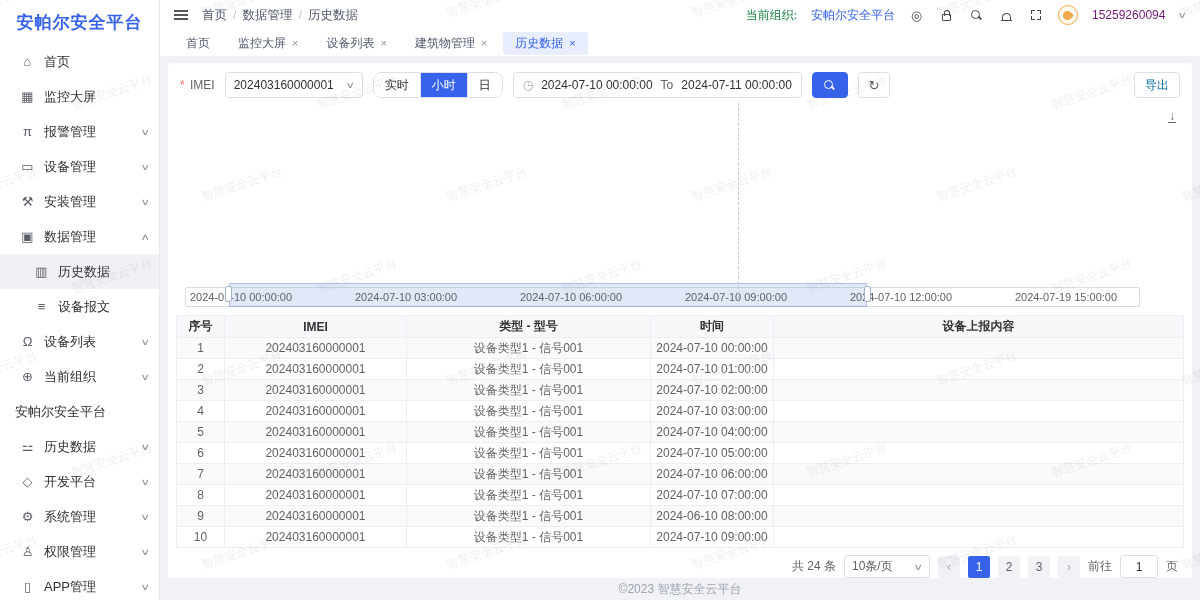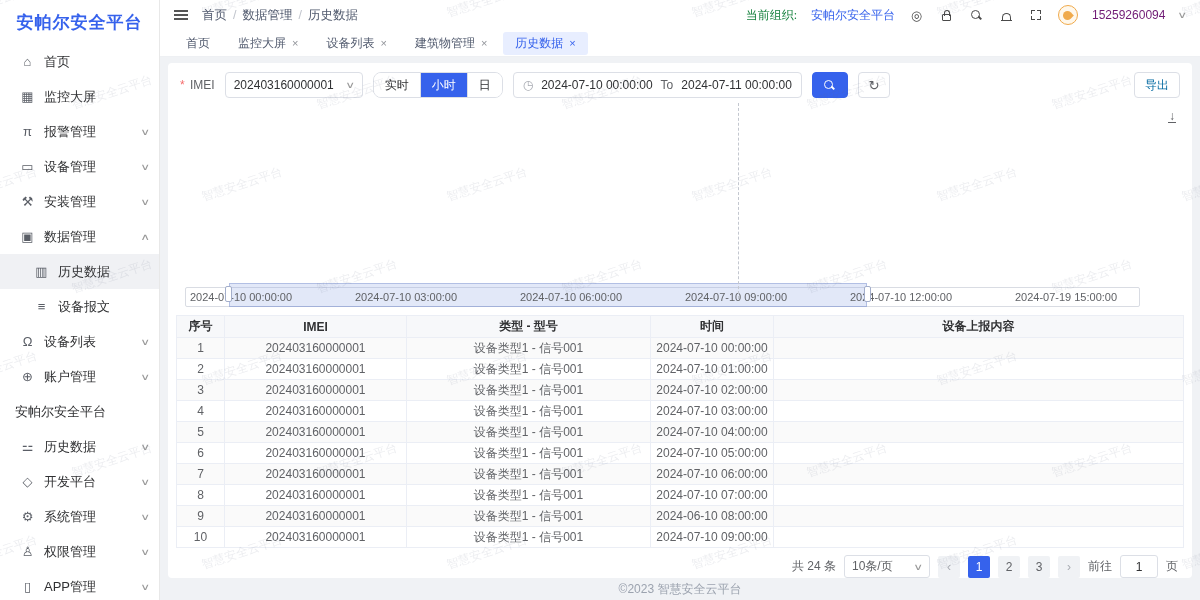--- a/index.html
+++ b/index.html
@@ -152,21 +152,21 @@
         <span class="m-icon">≡</span>
         <span class="m-label">设备报文</span>
       </div>
       <div class="m-item">
         <span class="m-icon">Ω</span>
         <span class="m-label">设备列表</span>
         <span class="m-arrow">∨</span>
       </div>
       <div class="m-item">
         <span class="m-icon">⊕</span>
-        <span class="m-label">账户管理</span>
+        <span class="m-label">当前组织</span>
         <span class="m-arrow">∨</span>
       </div>
       <div class="m-item noicon">
         <span class="m-label">安帕尔安全平台</span>
       </div>
       <div class="m-item">
         <span class="m-icon">⚍</span>
         <span class="m-label">历史数据</span>
         <span class="m-arrow">∨</span>
       </div>

